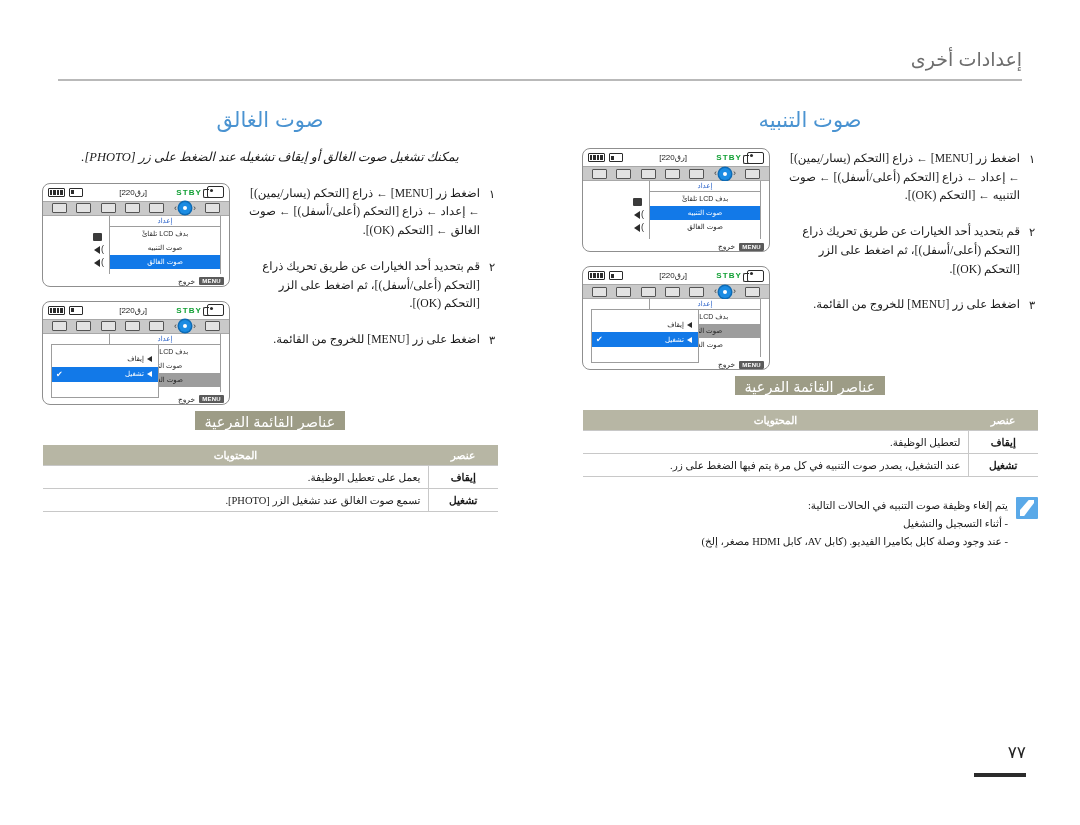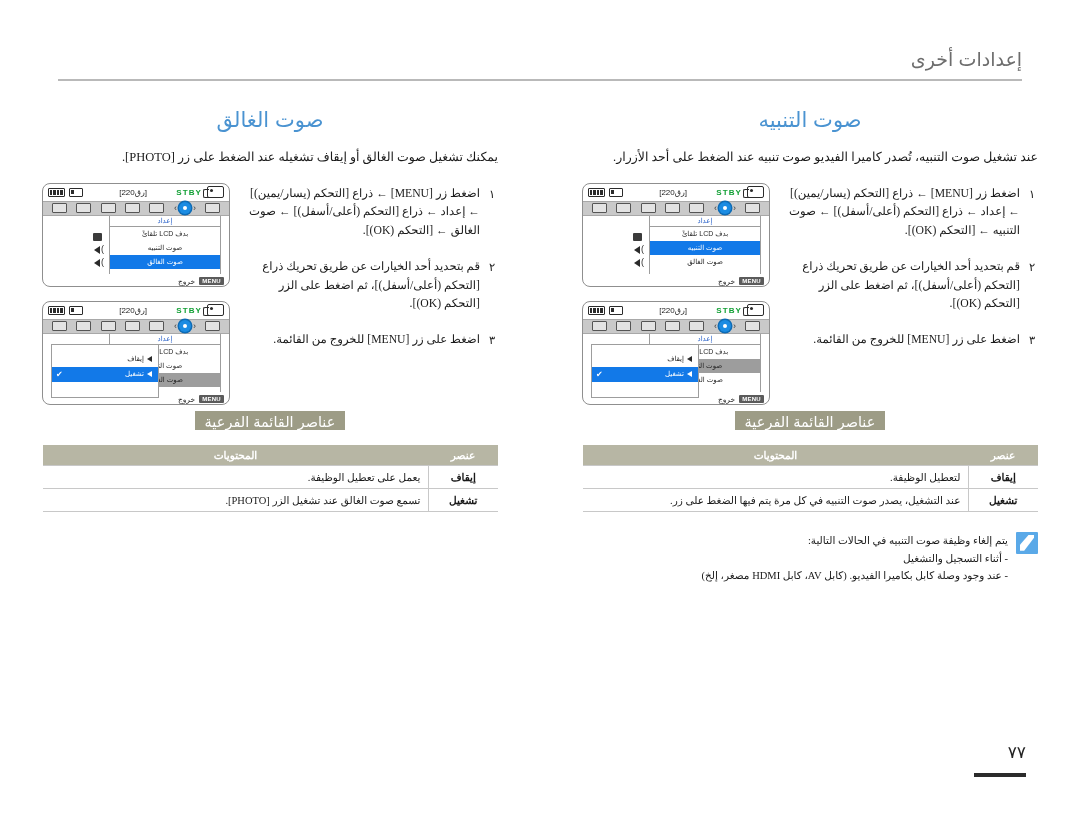--- a/index.html
+++ b/index.html
@@ -33,22 +33,23 @@
   }
   .col{ width:50%; padding:0 42px; position:relative; }
 
   h2.sect-title{
     margin:0 0 16px 0;
     font-size:21px; font-weight:400; color:#4a93d1;
     font-family:"Liberation Sans","DejaVu Sans",sans-serif;
     text-align:center;
   }
   .lead{
-    font-size:12.5px; line-height:1.5; 
+    font-size:12.5px; line-height:1.5; text-align:center;
     margin:0 0 16px 0;
+    font-style:italic;
   }
 
   
   .proc{ display:flex; flex-direction:row; gap:10px; }
   .screens{ width:188px; flex:0 0 188px; display:flex; flex-direction:column; gap:14px;}
   .steps{ flex:1 1 auto; padding-top:2px; }
 
   .step{ display:flex; flex-direction:row; gap:6px; margin-bottom:17px; }
   .step-num{
     flex:0 0 12px; font-size:11.5px; color:#222; text-align:center; padding-top:2px;
@@ -237,21 +238,20 @@
 
 <div class="running-head">
   <div class="rh-text">إعدادات أخرى</div>
   <div class="rh-rule"></div>
 </div>
 
 <div class="columns">
 
   <div class="col">
     <h2 class="sect-title">صوت التنبيه</h2>
-    <p class="lead">عند تشغيل صوت التنبيه، تُصدر كاميرا الفيديو صوت تنبيه عند الضغط على أحد الأزرار.</p>
 
     <div class="proc">
 
       <div class="steps">
         <div class="step">
           <div class="step-num">١</div>
           <div class="step-txt">اضغط زر [MENU] ← ذراع [التحكم (يسار/يمين)] ← إعداد ← ذراع [التحكم (أعلى/أسفل)] ← صوت التنبيه ← [التحكم (OK)].</div>
         </div>
         <div class="step">
           <div class="step-num">٢</div>

